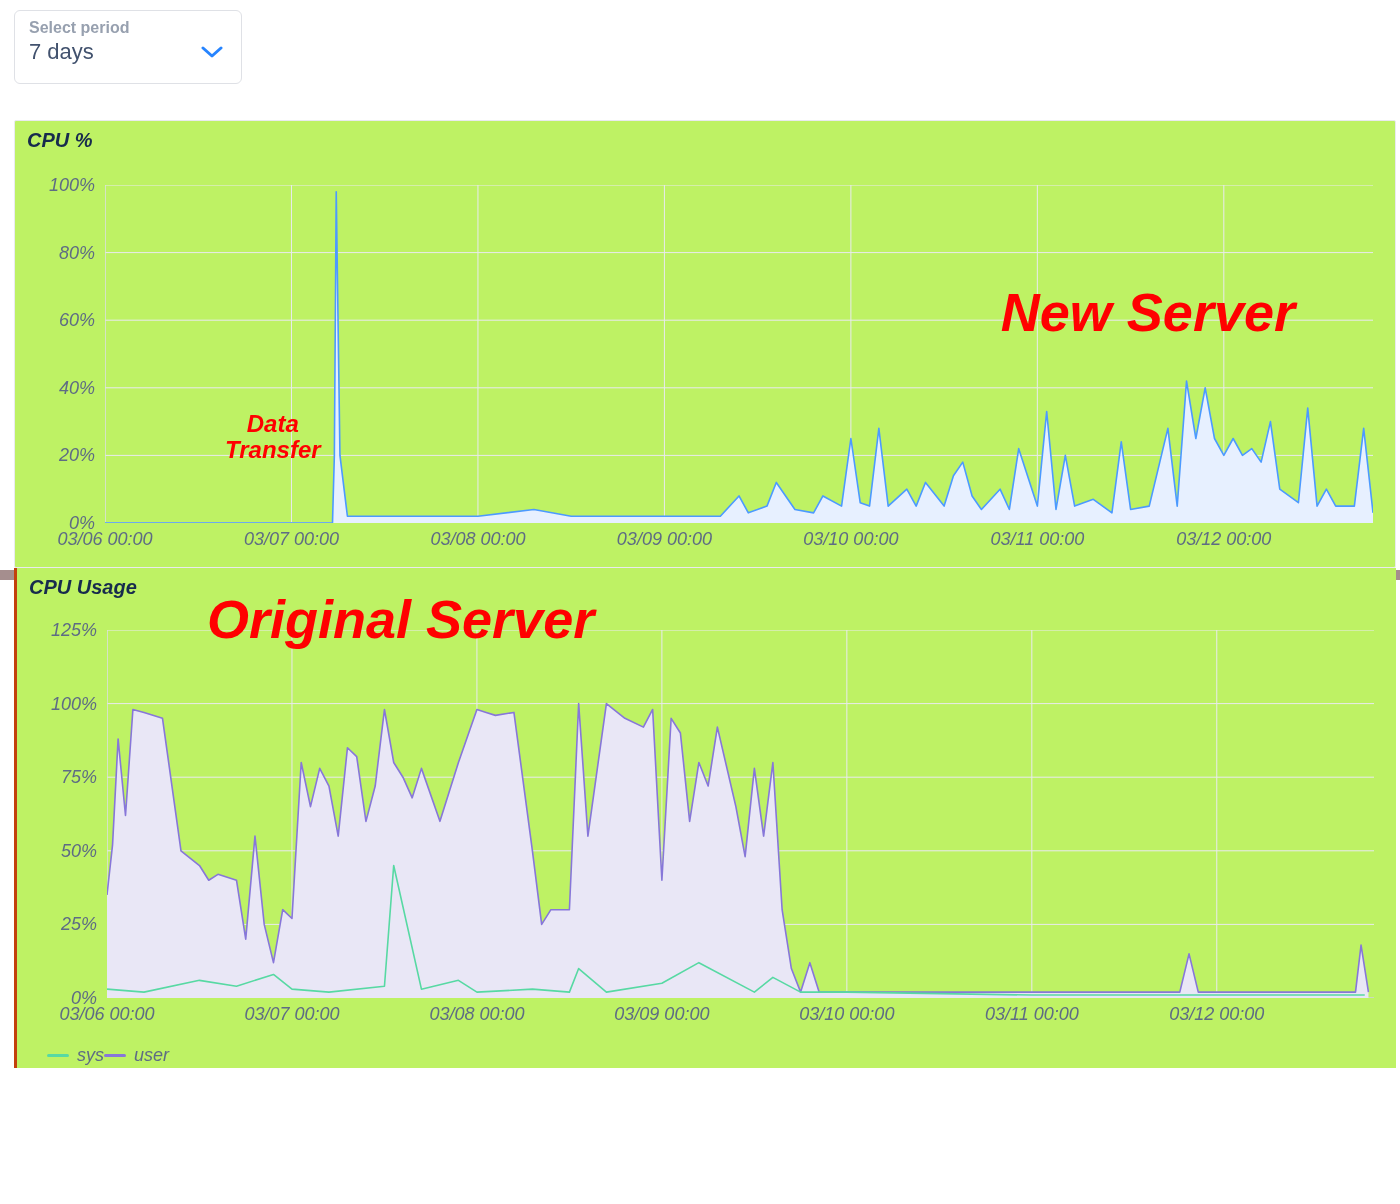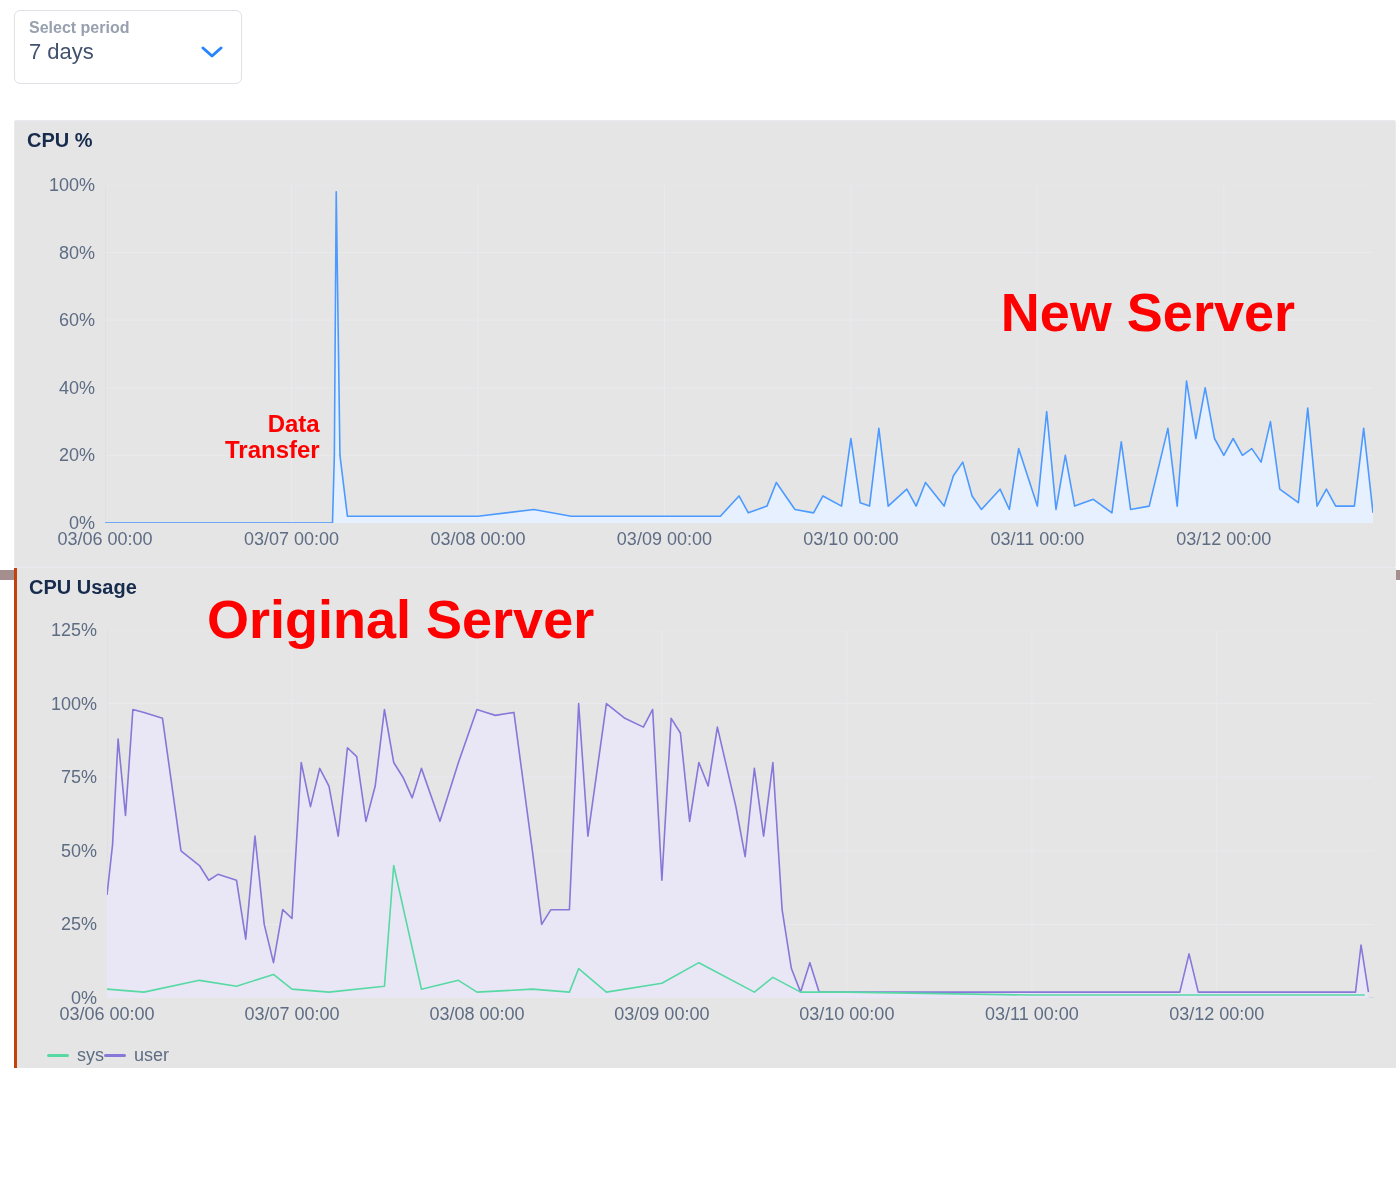--- a/index.html
+++ b/index.html
@@ -44,21 +44,22 @@
     position: absolute;
     right: 18px;
     top: 34px;
   }
   .period-chevron svg { display: block; }
   
   .panel {
     position: absolute;
     left: 14px;
     right: 4px;
-    background: #e5e5e5;
+    background: #bef264;
+    font-style: italic;
   }
   .panel-top {
     top: 120px;
     height: 448px;
     border: 1.5px solid #e9eaef;
     border-radius: 2px;
   }
   .panel-bottom {
     top: 568px;
     height: 500px;
@@ -116,21 +117,21 @@
     color: #5e6c84;
     white-space: nowrap;
   }
   
   .annot {
     position: absolute;
     color: #ff0000;
     font-weight: 700;
   }
   .annot-big { font-size: 54px; }
-  .annot-small { font-size: 24px; line-height: 1.1; text-align: right; }
+  .annot-small { font-size: 24px; line-height: 1.1; text-align: center; }
   
   .legend {
     position: absolute;
     left: 30px;
     bottom: 2px;
     display: flex;
     font-size: 18px;
     color: #5e6c84;
     align-items: center;
   }

